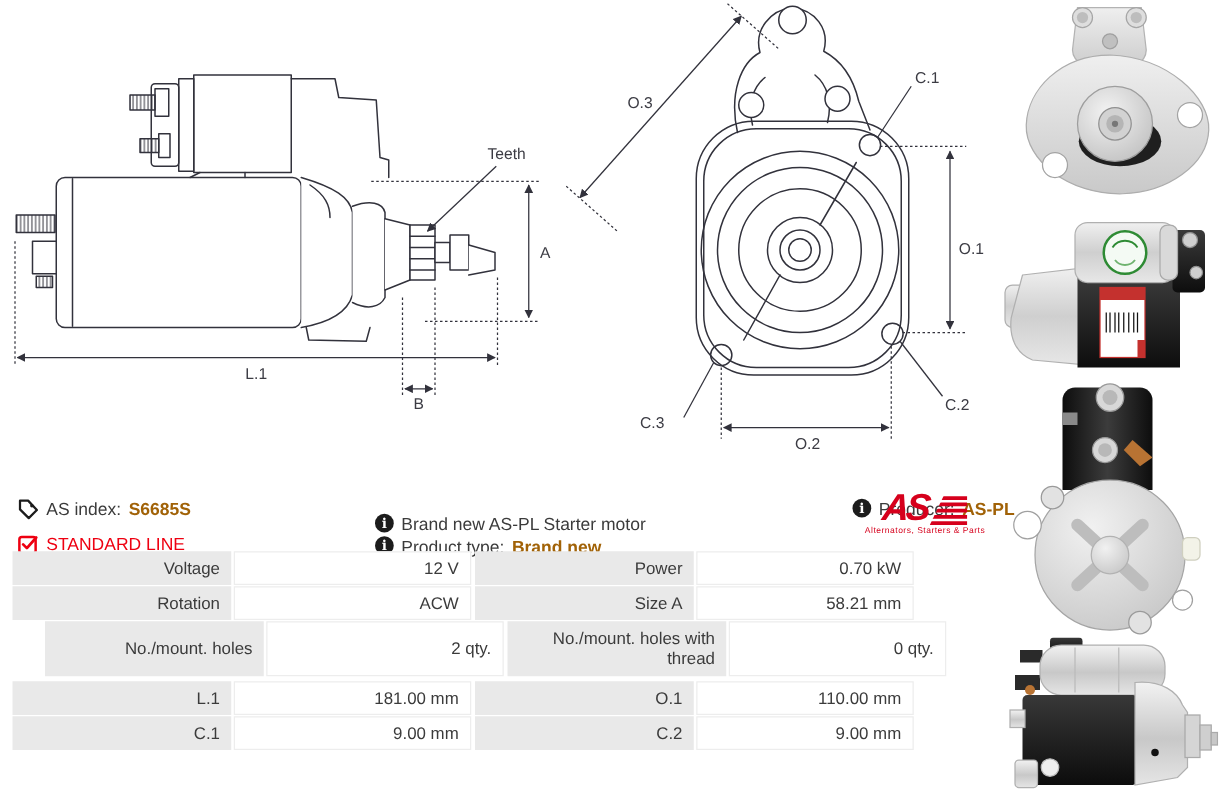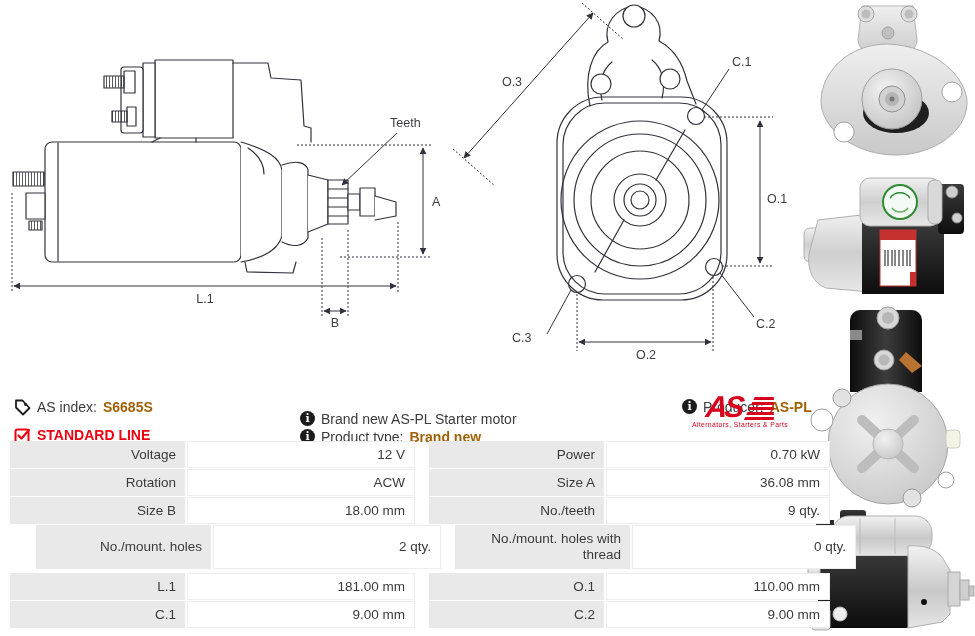--- a/index.html
+++ b/index.html
@@ -3,21 +3,21 @@
 <meta charset="utf-8">
 <style>
   html,body{margin:0;padding:0;background:#fff;}
   .page{position:relative;width:975px;height:636px;background:#fff;overflow:hidden;
         font-family:"Liberation Sans",sans-serif;color:#3b3b3b;}
   .abs{position:absolute;}
 
   
   .inf{position:absolute;display:flex;align-items:flex-start;gap:6px;font-size:14px;white-space:nowrap;margin-top:24px;}
   .inf b{font-weight:bold;color:#a16207;}
-  .std{color:#ee0011;font-weight:bold;}
+  .std{color:#ee0011;font-weight:normal;}
   .iico{display:inline-flex;width:15px;height:15px;border-radius:50%;background:#1c1c1c;
         align-items:center;justify-content:center;flex:0 0 auto;}
   .iico::after{content:"i";color:#fff;font:bold 11px "DejaVu Serif",serif;}
   .micon{display:inline-flex;width:17px;height:17px;flex:0 0 auto;}
 
   
   .as-logo{position:absolute;left:684px;top:393px;width:112px;text-align:center;}
   .as-logo-row{display:flex;align-items:flex-end;justify-content:center;height:27px;}
   .as-logo-as{color:#d6001c;font-weight:bold;font-style:italic;font-size:30px;line-height:26px;
               letter-spacing:-3px;transform:skewX(-6deg);}
@@ -27,22 +27,22 @@
   .as-logo-tag{color:#d6001c;font-size:6.8px;letter-spacing:.4px;margin-top:1px;}
 
   
   .spec{position:absolute;left:10px;top:441px;font-size:13.5px;}
   .srow{display:flex;margin-bottom:1px;height:27px;}
   .srow.tall{height:44px;padding-left:26px;}
   .srow.gap-top{margin-top:4px;}
   .cell{display:flex;align-items:center;justify-content:flex-end;box-sizing:border-box;
         padding-right:9px;text-align:right;line-height:1.15;}
   .lbl{width:175px;background:#e9e9e9;margin-right:2px;}
-  .val{width:228px;background:#fff;border:1px solid #ededed;margin-right:14px;}
-  .val.v2{width:224px;margin-right:0;}
+  .val{width:190px;background:#fff;border:1px solid #ededed;margin-right:3px;}
+  .val.v2{width:174px;margin-right:0;}
 
   
   .dline{stroke:#32323c;fill:none;stroke-width:1.2;stroke-linejoin:round;stroke-linecap:round;}
   text.dlab{fill:#3c3c44;font-family:"Liberation Sans",sans-serif;font-size:12.5px;}
   .photo{position:absolute;left:0;width:175px;}
 </style>
 </head>
 <body>
 
 <div class="page">
@@ -358,27 +358,21 @@
     <div class="srow">
       <div class="cell lbl">Voltage</div>
       <div class="cell val">12 V</div>
       <div class="cell lbl">Power</div>
       <div class="cell val v2">0.70 kW</div>
     </div>
     <div class="srow">
       <div class="cell lbl">Rotation</div>
       <div class="cell val">ACW</div>
       <div class="cell lbl">Size A</div>
-      <div class="cell val v2">36.08 mm</div>
-    </div>
-    <div class="srow">
-      <div class="cell lbl">Size B</div>
-      <div class="cell val">18.00 mm</div>
-      <div class="cell lbl">No./teeth</div>
-      <div class="cell val v2">9 qty.</div>
+      <div class="cell val v2">58.21 mm</div>
     </div>
     <div class="srow tall">
       <div class="cell lbl">No./mount. holes</div>
       <div class="cell val">2 qty.</div>
       <div class="cell lbl">No./mount. holes with thread</div>
       <div class="cell val v2">0 qty.</div>
     </div>
     <div class="srow gap-top">
       <div class="cell lbl">L.1</div>
       <div class="cell val">181.00 mm</div>

